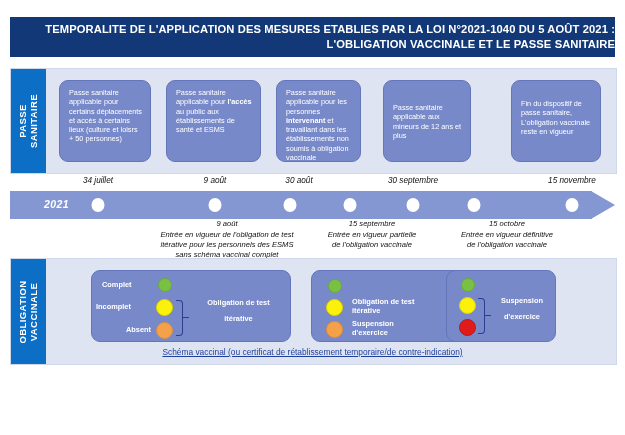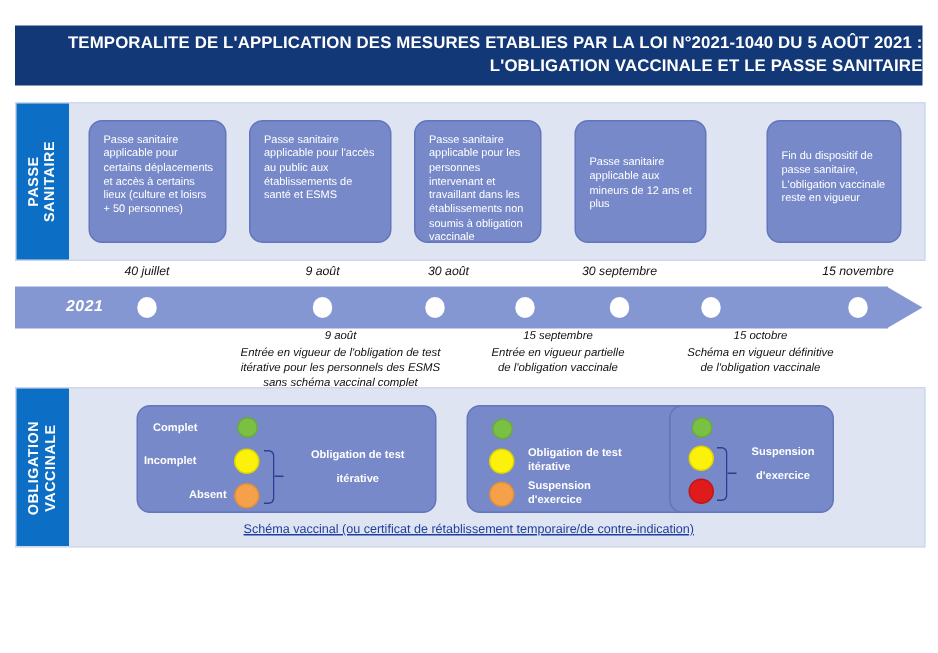--- a/index.html
+++ b/index.html
@@ -38,21 +38,21 @@
     line-height:11px;text-align:center;
   }
 
   
   .ps-card{
     position:absolute;top:11px;height:82px;
     background:#7789c9;border:1px solid #6375bb;border-radius:9px;
     box-sizing:border-box;padding:7px 7px 5px 9px;
     color:#ffffff;font-size:7.3px;line-height:9.3px;
   }
-  .ps-card b{font-weight:normal;}
+  .ps-card b{font-weight:bold;}
 
   
   .tl-dates{position:absolute;left:0;top:176px;width:625px;height:14px;}
   .tl-date{
     position:absolute;top:0;font-size:8.2px;font-style:italic;color:#111;
     white-space:nowrap;transform:translateX(-50%);
   }
   .arrow-wrap{position:absolute;left:10px;top:191px;width:605px;height:28px;}
   .arrow-bar{
     position:absolute;left:0;top:0;width:582px;height:28px;background:#8497d2;
@@ -143,21 +143,21 @@
     <div class="ps-card" style="left:372px;width:88px;padding-top:22px;">
       <span>Passe sanitaire applicable aux mineurs de 12 ans et plus</span>
     </div>
 
     <div class="ps-card" style="left:500px;width:90px;padding-top:18px;">
       <span>Fin du dispositif de passe sanitaire, L'obligation vaccinale reste en vigueur</span>
     </div>
   </div>
 
   <div class="tl-dates">
-    <div class="tl-date" style="left:98px;">40 juillet</div>
+    <div class="tl-date" style="left:98px;">34 juillet</div>
     <div class="tl-date" style="left:215px;">9 août</div>
     <div class="tl-date" style="left:299px;">30 août</div>
     <div class="tl-date" style="left:413px;text-align:center;">30 septembre</div>
     <div class="tl-date" style="left:572px;">15 novembre</div>
   </div>
 
   <div class="arrow-wrap">
     <div class="arrow-bar"></div>
     <div class="arrow-head"></div>
     <div class="arrow-year">2021</div>
@@ -178,21 +178,21 @@
   </div>
 
   <div class="cap" style="left:372px;top:219px;width:130px;">
     <span class="cap-date">15 septembre</span>
     <span>Entrée en vigueur partielle</span><br>
     <span>de l'obligation vaccinale</span>
   </div>
 
   <div class="cap" style="left:507px;top:219px;width:150px;">
     <span class="cap-date">15 octobre</span>
-    <span>Schéma en vigueur définitive</span><br>
+    <span>Entrée en vigueur définitive</span><br>
     <span>de l'obligation vaccinale</span>
   </div>
 
   <div class="section" id="oblig-section">
     <div class="side-tab">
       <span>
         <span>OBLIGATION</span><br>
         <span>VACCINALE</span>
       </span>
     </div>

